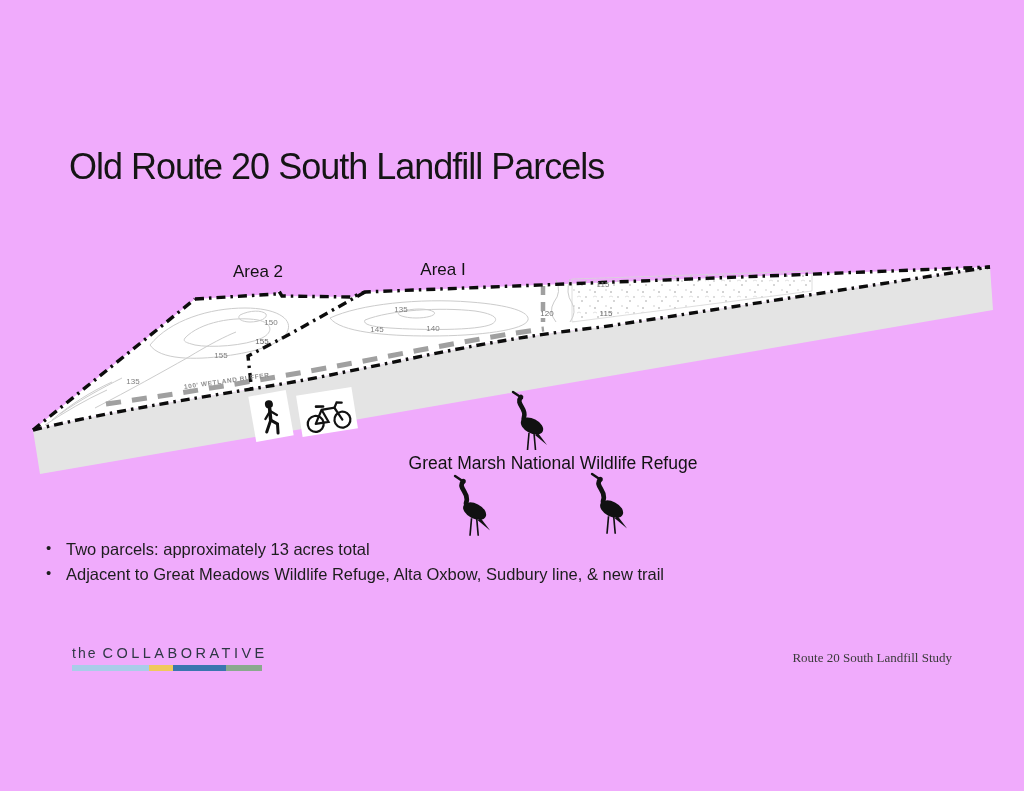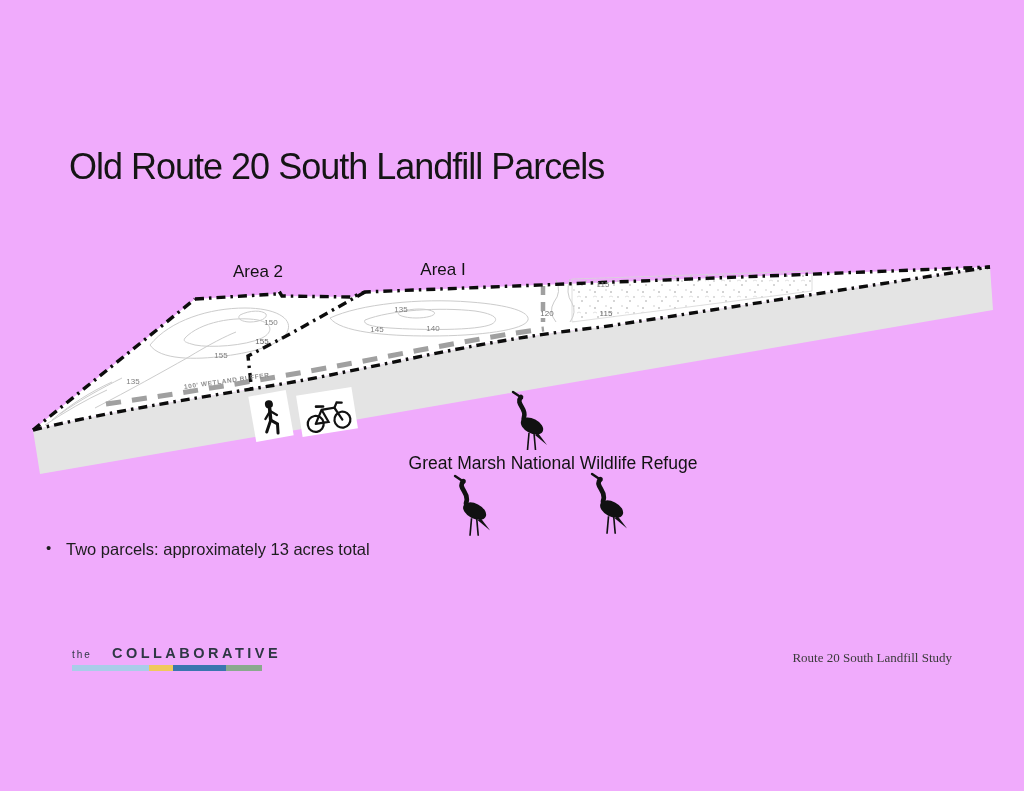--- a/index.html
+++ b/index.html
@@ -18,22 +18,22 @@
   }
   .bullet-list li{
     position:relative;padding-left:26px;margin:0 0 6.5px 0;
     font-size:16.5px;line-height:18px;color:#1d1d1d;
   }
   .bullet-list li::before{
     content:"\2022";position:absolute;left:6px;top:-1px;font-size:15px;color:#1d1d1d;
   }
   .logo{position:absolute;left:72px;top:644px;width:200px;}
   .logo-text{white-space:nowrap;color:#2e3744;}
-  .logo-prefix{font-size:10px;letter-spacing:2px;font-weight:400;}
-  .logo-name{font-size:14.5px;letter-spacing:3.5px;font-weight:700;margin-left:20px;}
+  .logo-prefix{font-size:14px;letter-spacing:2px;font-weight:400;}
+  .logo-name{font-size:14.5px;letter-spacing:3.5px;font-weight:400;margin-left:5px;}
   .logo-bar{display:block;margin-top:3px;}
   .footer-note{
     position:absolute;right:72px;top:650px;font-size:13px;color:#3a3a3a;font-family:Liberation Serif, serif;
   }
 </style>
 </head>
 <body>
 
 <div class="slide">
 
@@ -134,20 +134,21 @@
 
     <use href="#heron" transform="translate(511,392)"></use>
     <use href="#heron" transform="translate(453,476) scale(1.03)"></use>
     <use href="#heron" transform="translate(590,474) scale(1.03)"></use>
 
     <text x="553" y="469" font-size="17.5" fill="#121212" text-anchor="middle">Great Marsh National Wildlife Refuge</text>
   </svg>
 
   <ul class="bullet-list">
     <li><span>Two parcels: approximately 13 acres total</span></li>
+    <li><span>Adjacent to Great Meadows Wildlife Refuge, Alta Oxbow, Sudbury line, &amp; new trail</span></li>
   </ul>
 
   <div class="logo">
     <div class="logo-text">
       <span class="logo-prefix">the</span><span class="logo-name">COLLABORATIVE</span>
     </div>
     <svg class="logo-bar" width="190" height="6" viewBox="0 0 190 6">
       <rect x="0" y="0" width="77" height="6" fill="#a9cde9"></rect>
       <rect x="77" y="0" width="24" height="6" fill="#f0c95c"></rect>
       <rect x="101" y="0" width="53" height="6" fill="#3a76af"></rect>

